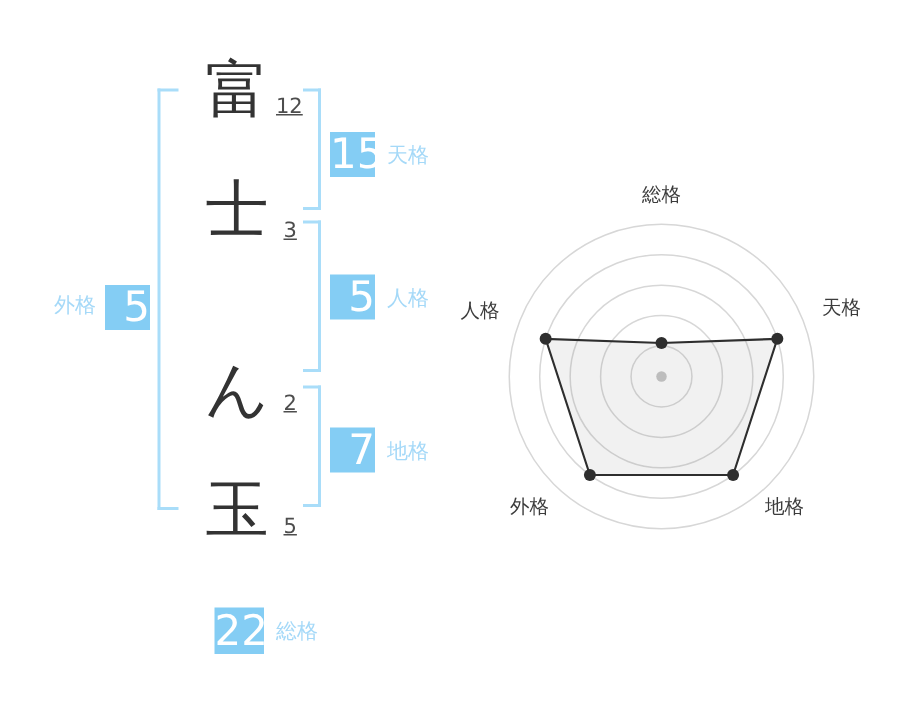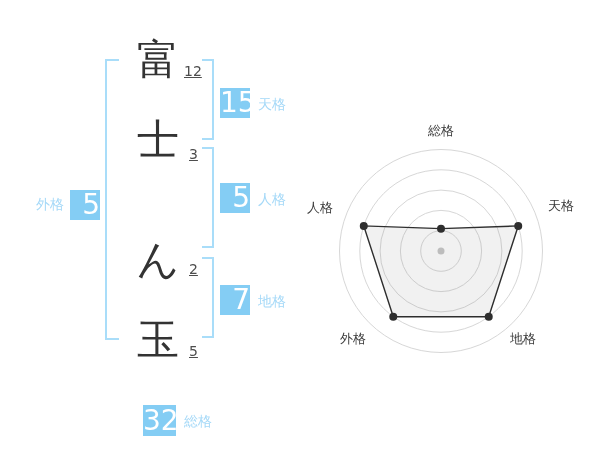--- a/index.html
+++ b/index.html
@@ -80,21 +80,21 @@
 
   <div class="badge" style="left:220px;top:88px">15</div>
   <div class="kaku-label" style="left:258px;top:97px">天格</div>
 
   <div class="badge" style="left:220px;top:183px">5</div>
   <div class="kaku-label" style="left:258px;top:192px">人格</div>
 
   <div class="badge" style="left:220px;top:285px">7</div>
   <div class="kaku-label" style="left:258px;top:294px">地格</div>
 
-  <div class="badge wide" style="left:143px;top:405px">32</div>
+  <div class="badge wide" style="left:143px;top:405px">22</div>
   <div class="kaku-label" style="left:184px;top:414px">総格</div>
 
   <svg class="radar-svg" id="radar" width="600" height="470" viewBox="0 0 600 470">
       <circle cx="441" cy="251" r="20.3" fill="none" stroke="#d7d7d7" stroke-width="1"></circle>
       <circle cx="441" cy="251" r="40.6" fill="none" stroke="#d7d7d7" stroke-width="1"></circle>
       <circle cx="441" cy="251" r="60.900000000000006" fill="none" stroke="#d7d7d7" stroke-width="1"></circle>
       <circle cx="441" cy="251" r="81.2" fill="none" stroke="#d7d7d7" stroke-width="1"></circle>
       <circle cx="441" cy="251" r="101.5" fill="none" stroke="#d7d7d7" stroke-width="1"></circle>
       <polygon points="441,228.67 518.2257891231665,225.90782005675428 488.7281624861488,316.6921799432457 393.2718375138512,316.6921799432457 363.77421087683354,225.90782005675425" fill="rgba(120,120,120,0.10)" stroke="#2e2e2e" stroke-width="1.4"></polygon>
       <circle cx="441" cy="228.67" r="4" fill="#2e2e2e"></circle>

